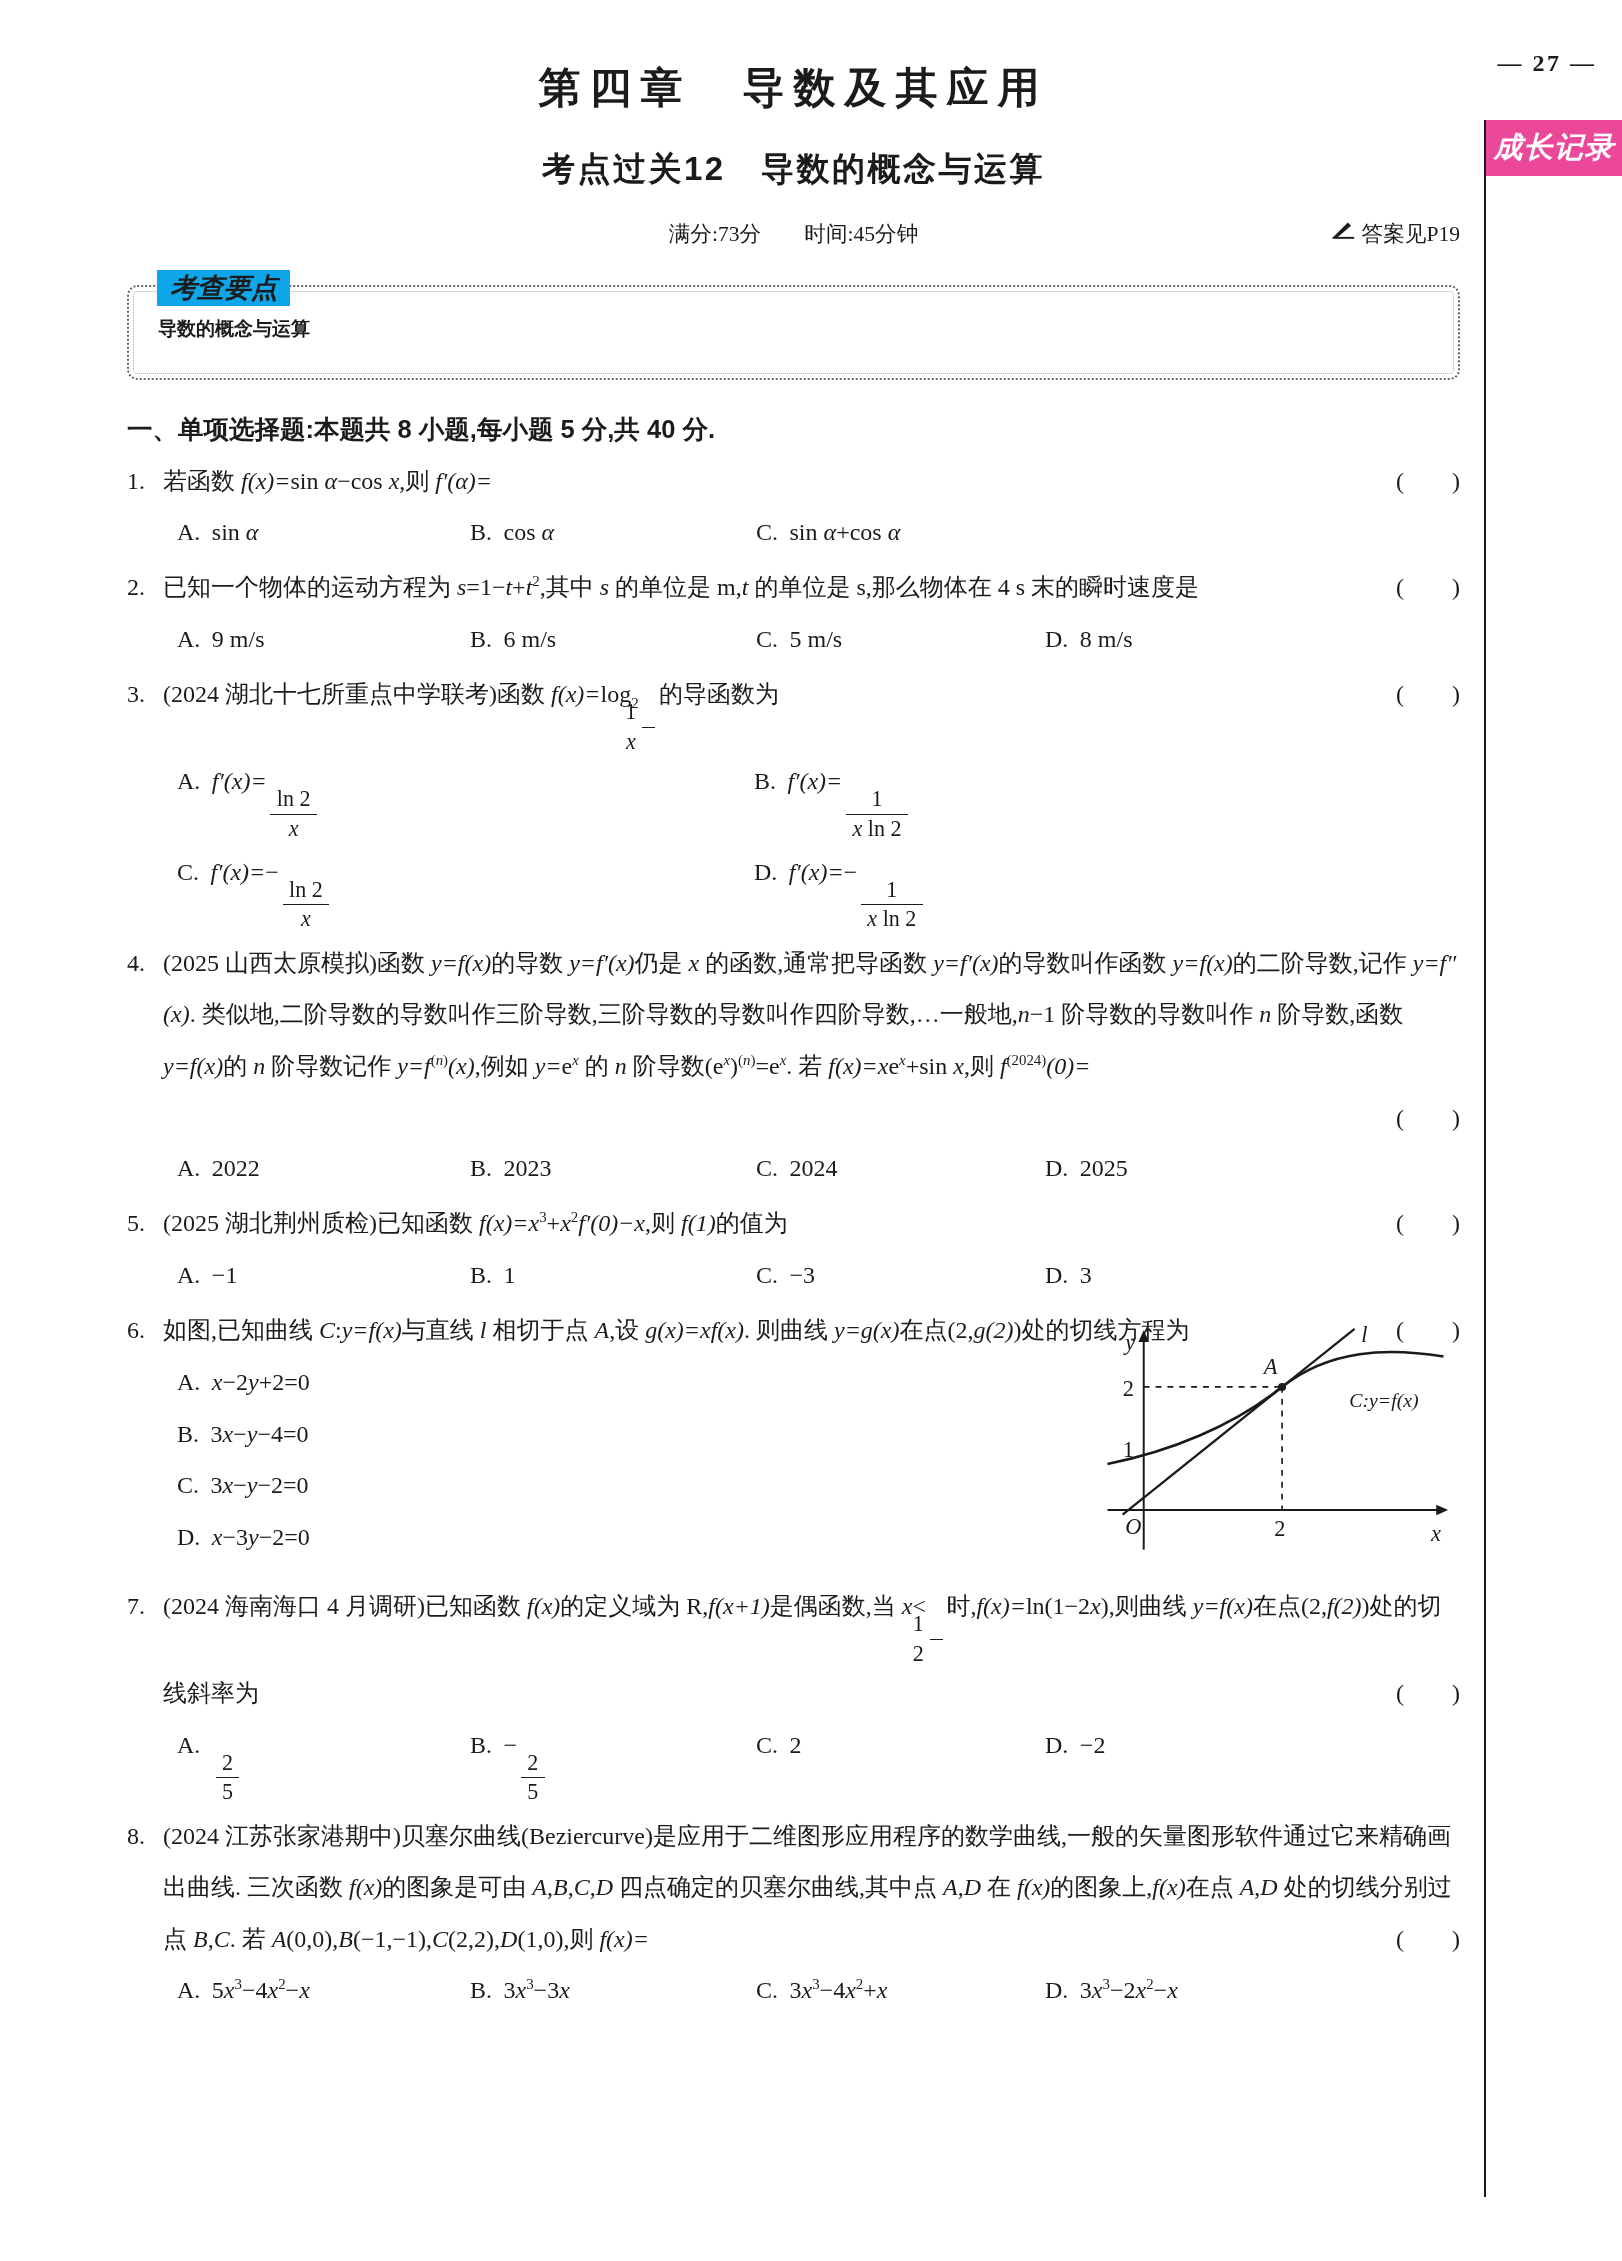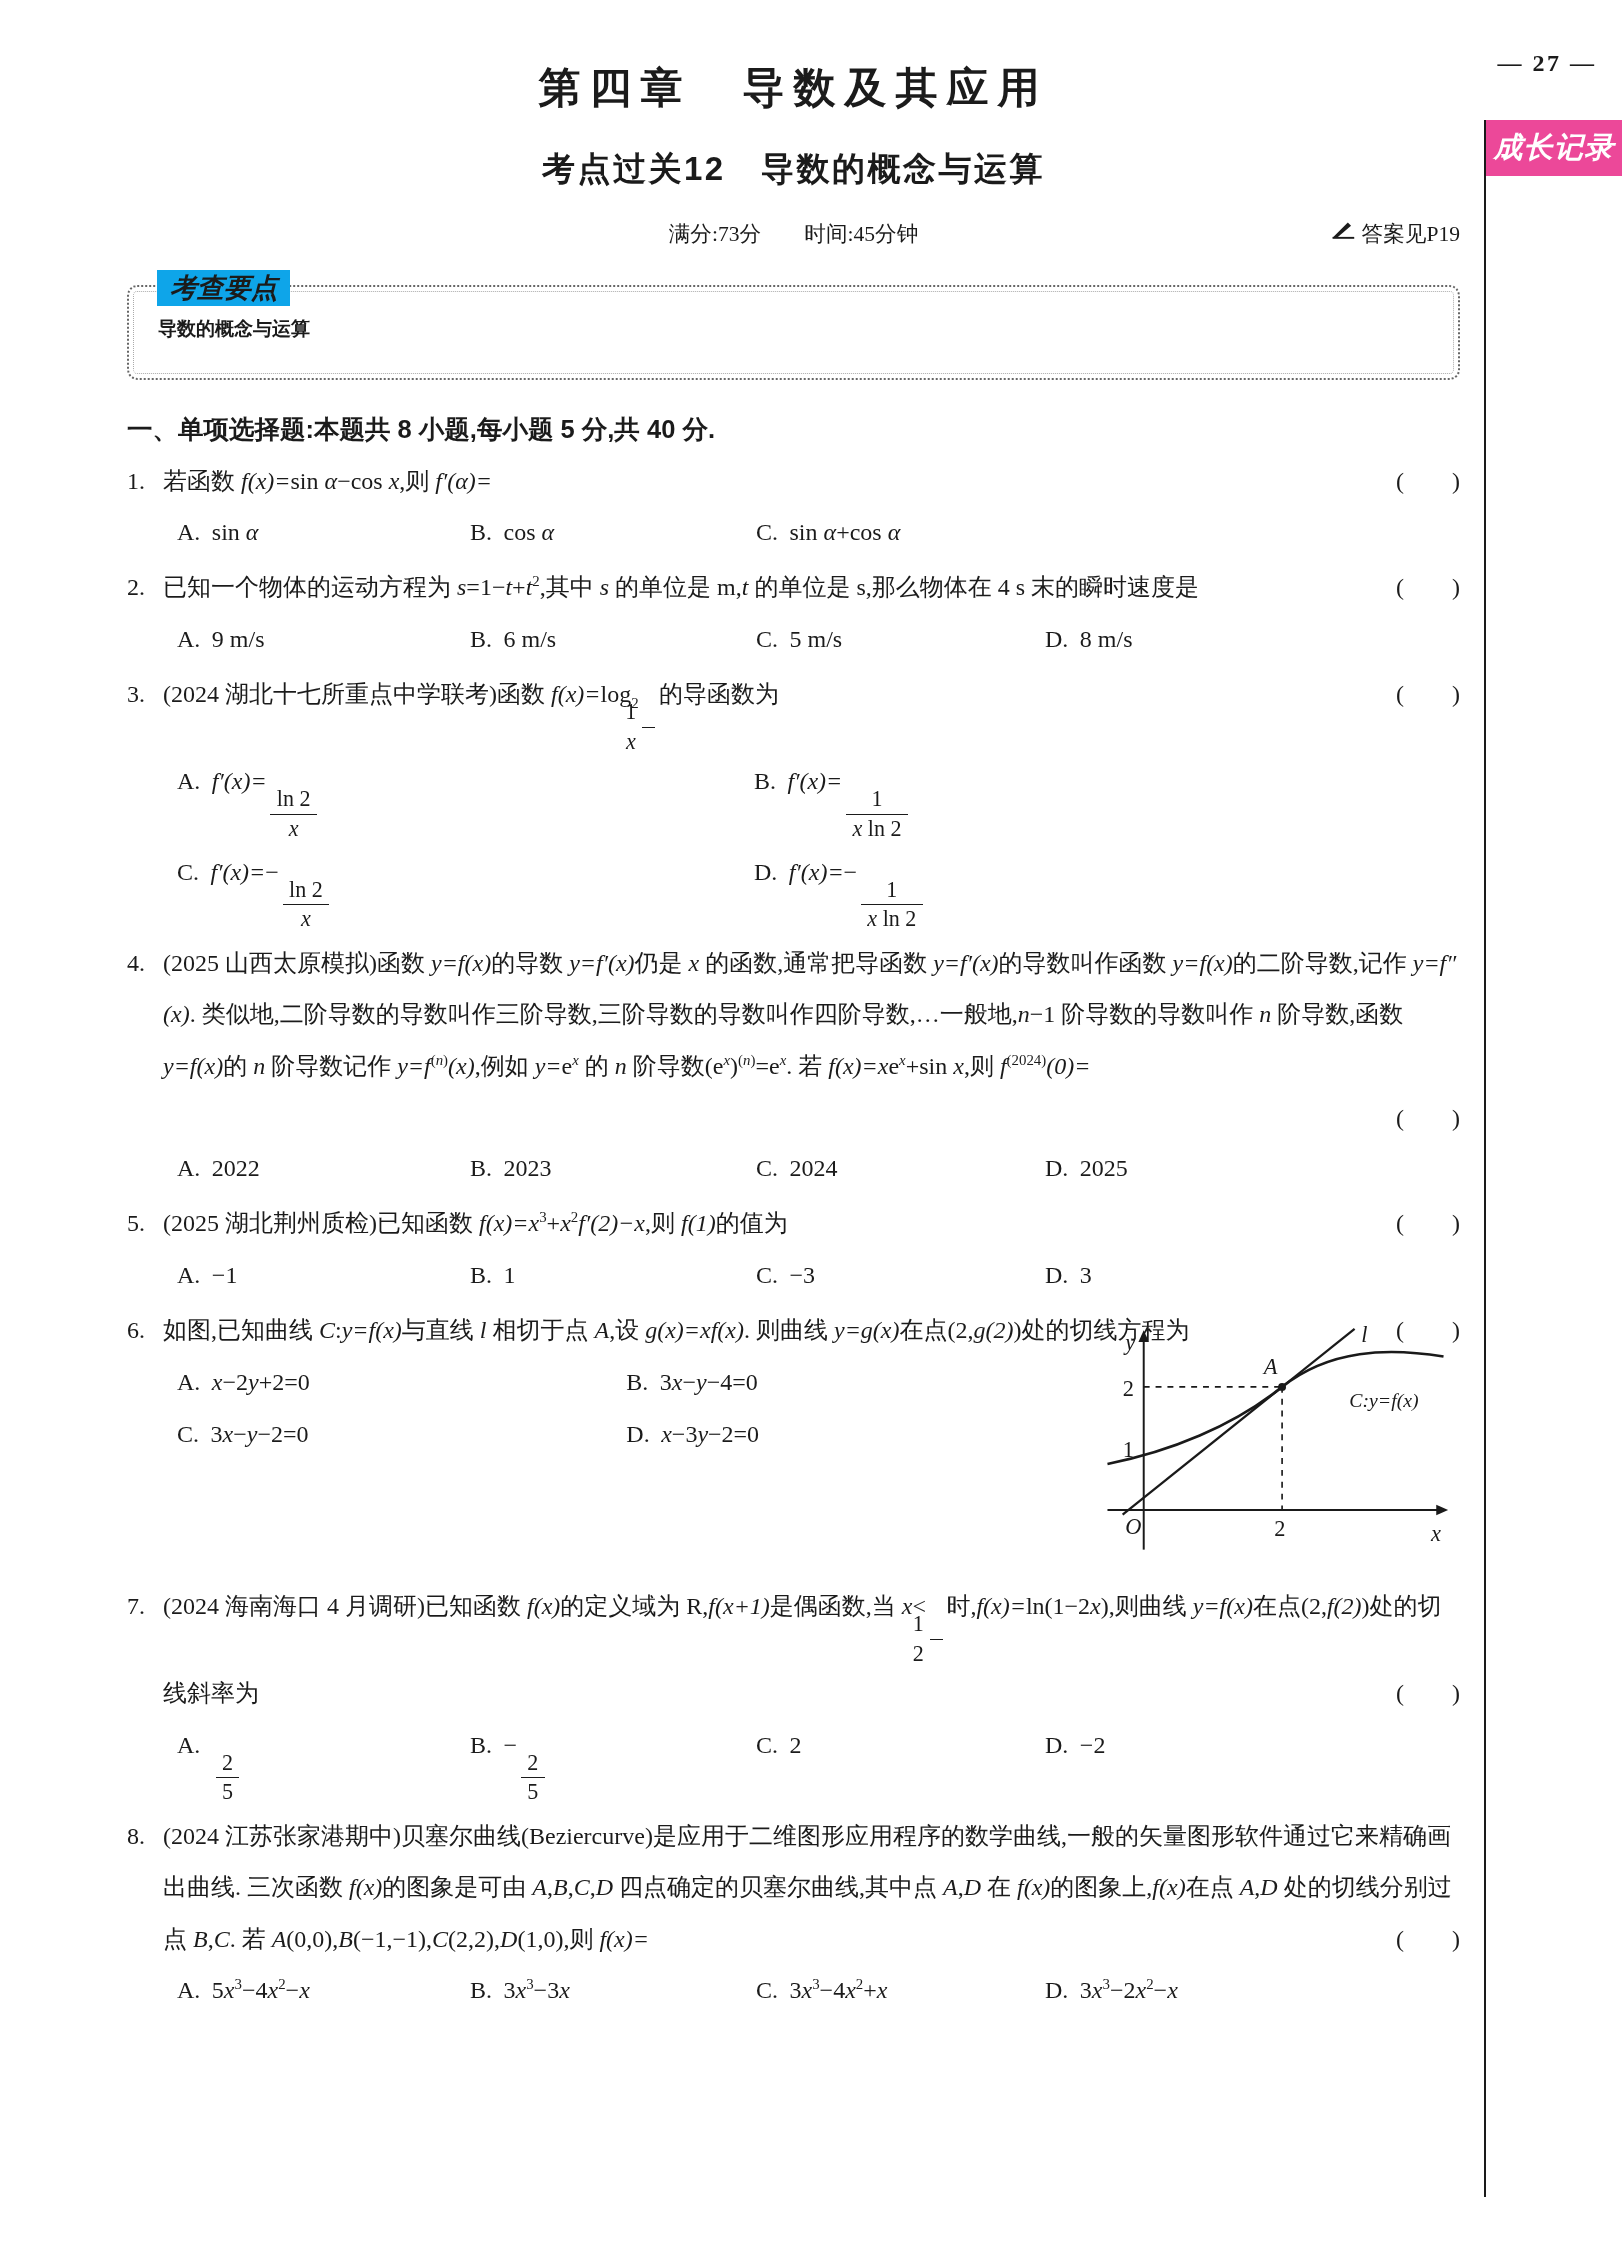--- a/index.html
+++ b/index.html
@@ -36,21 +36,21 @@
   .questions{margin-top:9px;font-size:24px}
   .question{margin-top:2.5px}
   .stem{line-height:2.15;padding-left:36px;text-indent:-36px}
   .qnum{display:inline-block;min-width:27px;margin-right:9px;text-indent:0}
   .blank{float:right;text-indent:0}
   .blank-line{text-align:right;line-height:2.1}
 
   .options{display:grid;padding-left:50px;line-height:2.15;margin:0 0 3.8px}
   .cols4{grid-template-columns:293px 286px 289px 1fr}
   .cols2{grid-template-columns:577px 1fr;row-gap:3.8px}
-  .cols1{grid-template-columns:1fr 1fr}
+  .cols1{grid-template-columns:1fr}
   .olabel{margin-right:11.5px}
 
   .frac{display:inline-flex;flex-direction:column;vertical-align:-0.75em;text-align:center;
     margin:0 3.8px;line-height:1.3;font-size:0.92em}
   .frac .num{border-bottom:1.9px solid currentColor;padding:0 6.4px}
   .frac .den{padding:0 6.4px}
   sup{font-size:.62em}
   sub{font-size:.62em}
   .mv{font-style:italic}
 
@@ -146,21 +146,21 @@
         <p class="blank-line">(　　)</p>
         <div class="options cols4">
           <span class="option"><span class="olabel">A.</span><span>2022</span></span>
           <span class="option"><span class="olabel">B.</span><span>2023</span></span>
           <span class="option"><span class="olabel">C.</span><span>2024</span></span>
           <span class="option"><span class="olabel">D.</span><span>2025</span></span>
         </div>
       </div>
 
       <div class="question">
-        <p class="stem"><span class="qnum">5.</span><span>(2025 湖北荆州质检)已知函数 <i class="mv">f(x)=x</i><sup>3</sup>+<i class="mv">x</i><sup>2</sup><i class="mv">f′(2)−x</i>,则 <i class="mv">f(1)</i>的值为</span><span class="blank">(　　)</span></p>
+        <p class="stem"><span class="qnum">5.</span><span>(2025 湖北荆州质检)已知函数 <i class="mv">f(x)=x</i><sup>3</sup>+<i class="mv">x</i><sup>2</sup><i class="mv">f′(0)−x</i>,则 <i class="mv">f(1)</i>的值为</span><span class="blank">(　　)</span></p>
         <div class="options cols4">
           <span class="option"><span class="olabel">A.</span><span>−1</span></span>
           <span class="option"><span class="olabel">B.</span><span>1</span></span>
           <span class="option"><span class="olabel">C.</span><span>−3</span></span>
           <span class="option"><span class="olabel">D.</span><span>3</span></span>
         </div>
       </div>
 
       <div class="question">
         <p class="stem"><span class="qnum">6.</span><span>如图,已知曲线 <i class="mv">C</i>:<i class="mv">y=f(x)</i>与直线 <i class="mv">l</i> 相切于点 <i class="mv">A</i>,设 <i class="mv">g(x)=xf(x)</i>. 则曲线 <i class="mv">y=g(x)</i>在点(2,<i class="mv">g(2)</i>)处的切线方程为</span><span class="blank">(　　)</span></p>

